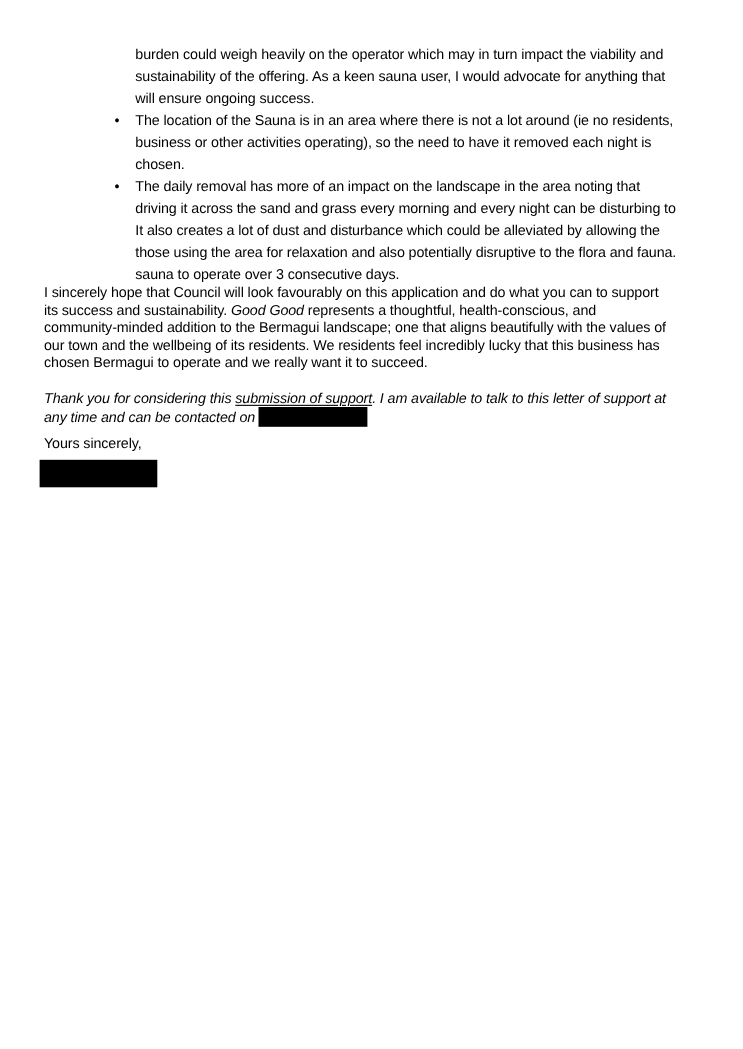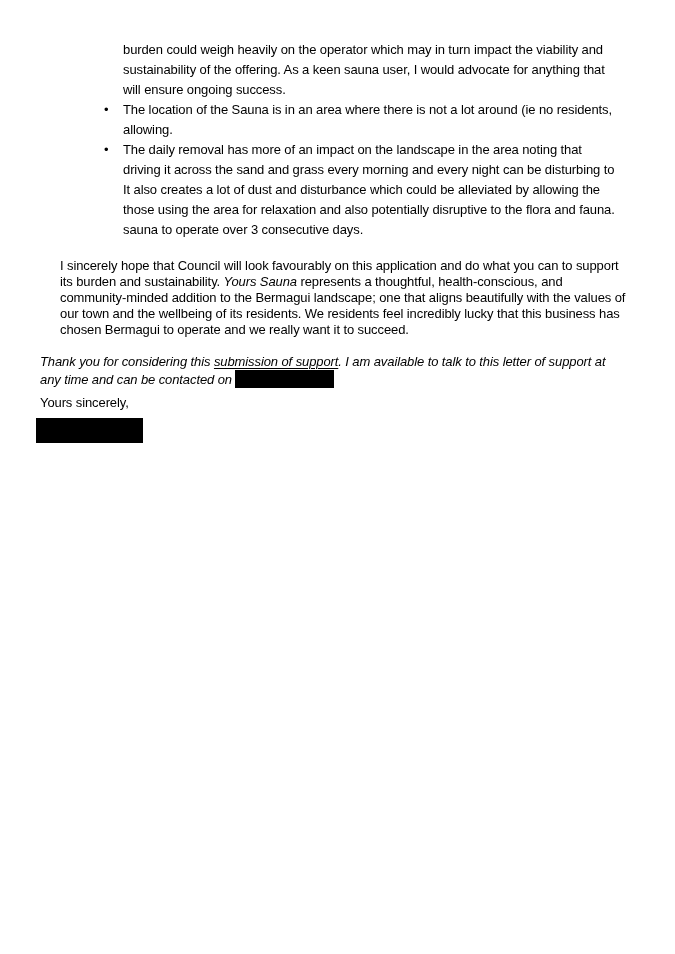--- a/index.html
+++ b/index.html
@@ -34,21 +34,20 @@
   .bullet-marker {
     position: absolute;
     left: -19px;
     top: 0;
     font-size: 13px;
   }
   .para1 {
     left: 40px;
     top: 258px;
     line-height: 16px;
-    margin-left: 20px;
   }
   .para2 {
     left: 40px;
     top: 354px;
     line-height: 16px;
     font-style: italic;
   }
   .signoff {
     left: 40px;
     top: 395px;
@@ -90,34 +89,35 @@
   <div class="block continuation">
     <div class="line">burden could weigh heavily on the operator which may in turn impact the viability and</div>
     <div class="line">sustainability of the offering. As a keen sauna user, I would advocate for anything that</div>
     <div class="line">will ensure ongoing success.</div>
   </div>
 
   <div class="block bullet-list">
     <div class="line bullet-first">
       <span class="bullet-marker">•</span><span>The location of the Sauna is in an area where there is not a lot around (ie no residents,</span>
     </div>
-    <div class="line">allowing.</div>
+    <div class="line">business or other activities operating), so the need to have it removed each night is</div>
+    <div class="line">chosen.</div>
     <div class="line bullet-first">
       <span class="bullet-marker">•</span><span>The daily removal has more of an impact on the landscape in the area noting that</span>
     </div>
     <div class="line">driving it across the sand and grass every morning and every night can be disturbing to</div>
     <div class="line">It also creates a lot of dust and disturbance which could be alleviated by allowing the</div>
     <div class="line">those using the area for relaxation and also potentially disruptive to the flora and fauna.</div>
     <div class="line">sauna to operate over 3 consecutive days.</div>
   </div>
 
   <div class="block para1">
     <div class="line">I sincerely hope that Council will look favourably on this application and do what you can to support</div>
     <div class="line">
-      <span>its burden and sustainability. </span><span class="italic">Yours Sauna</span><span> represents a thoughtful, health-conscious, and</span>
+      <span>its success and sustainability. </span><span class="italic">Good Good</span><span> represents a thoughtful, health-conscious, and</span>
     </div>
     <div class="line">community-minded addition to the Bermagui landscape; one that aligns beautifully with the values of</div>
     <div class="line">our town and the wellbeing of its residents. We residents feel incredibly lucky that this business has</div>
     <div class="line">chosen Bermagui to operate and we really want it to succeed.</div>
   </div>
 
   <div class="block para2">
     <div class="line">
       <span>Thank you for considering this </span><span class="underlined">submission of support</span><span>. I am available to talk to this letter of support at</span>
     </div>

